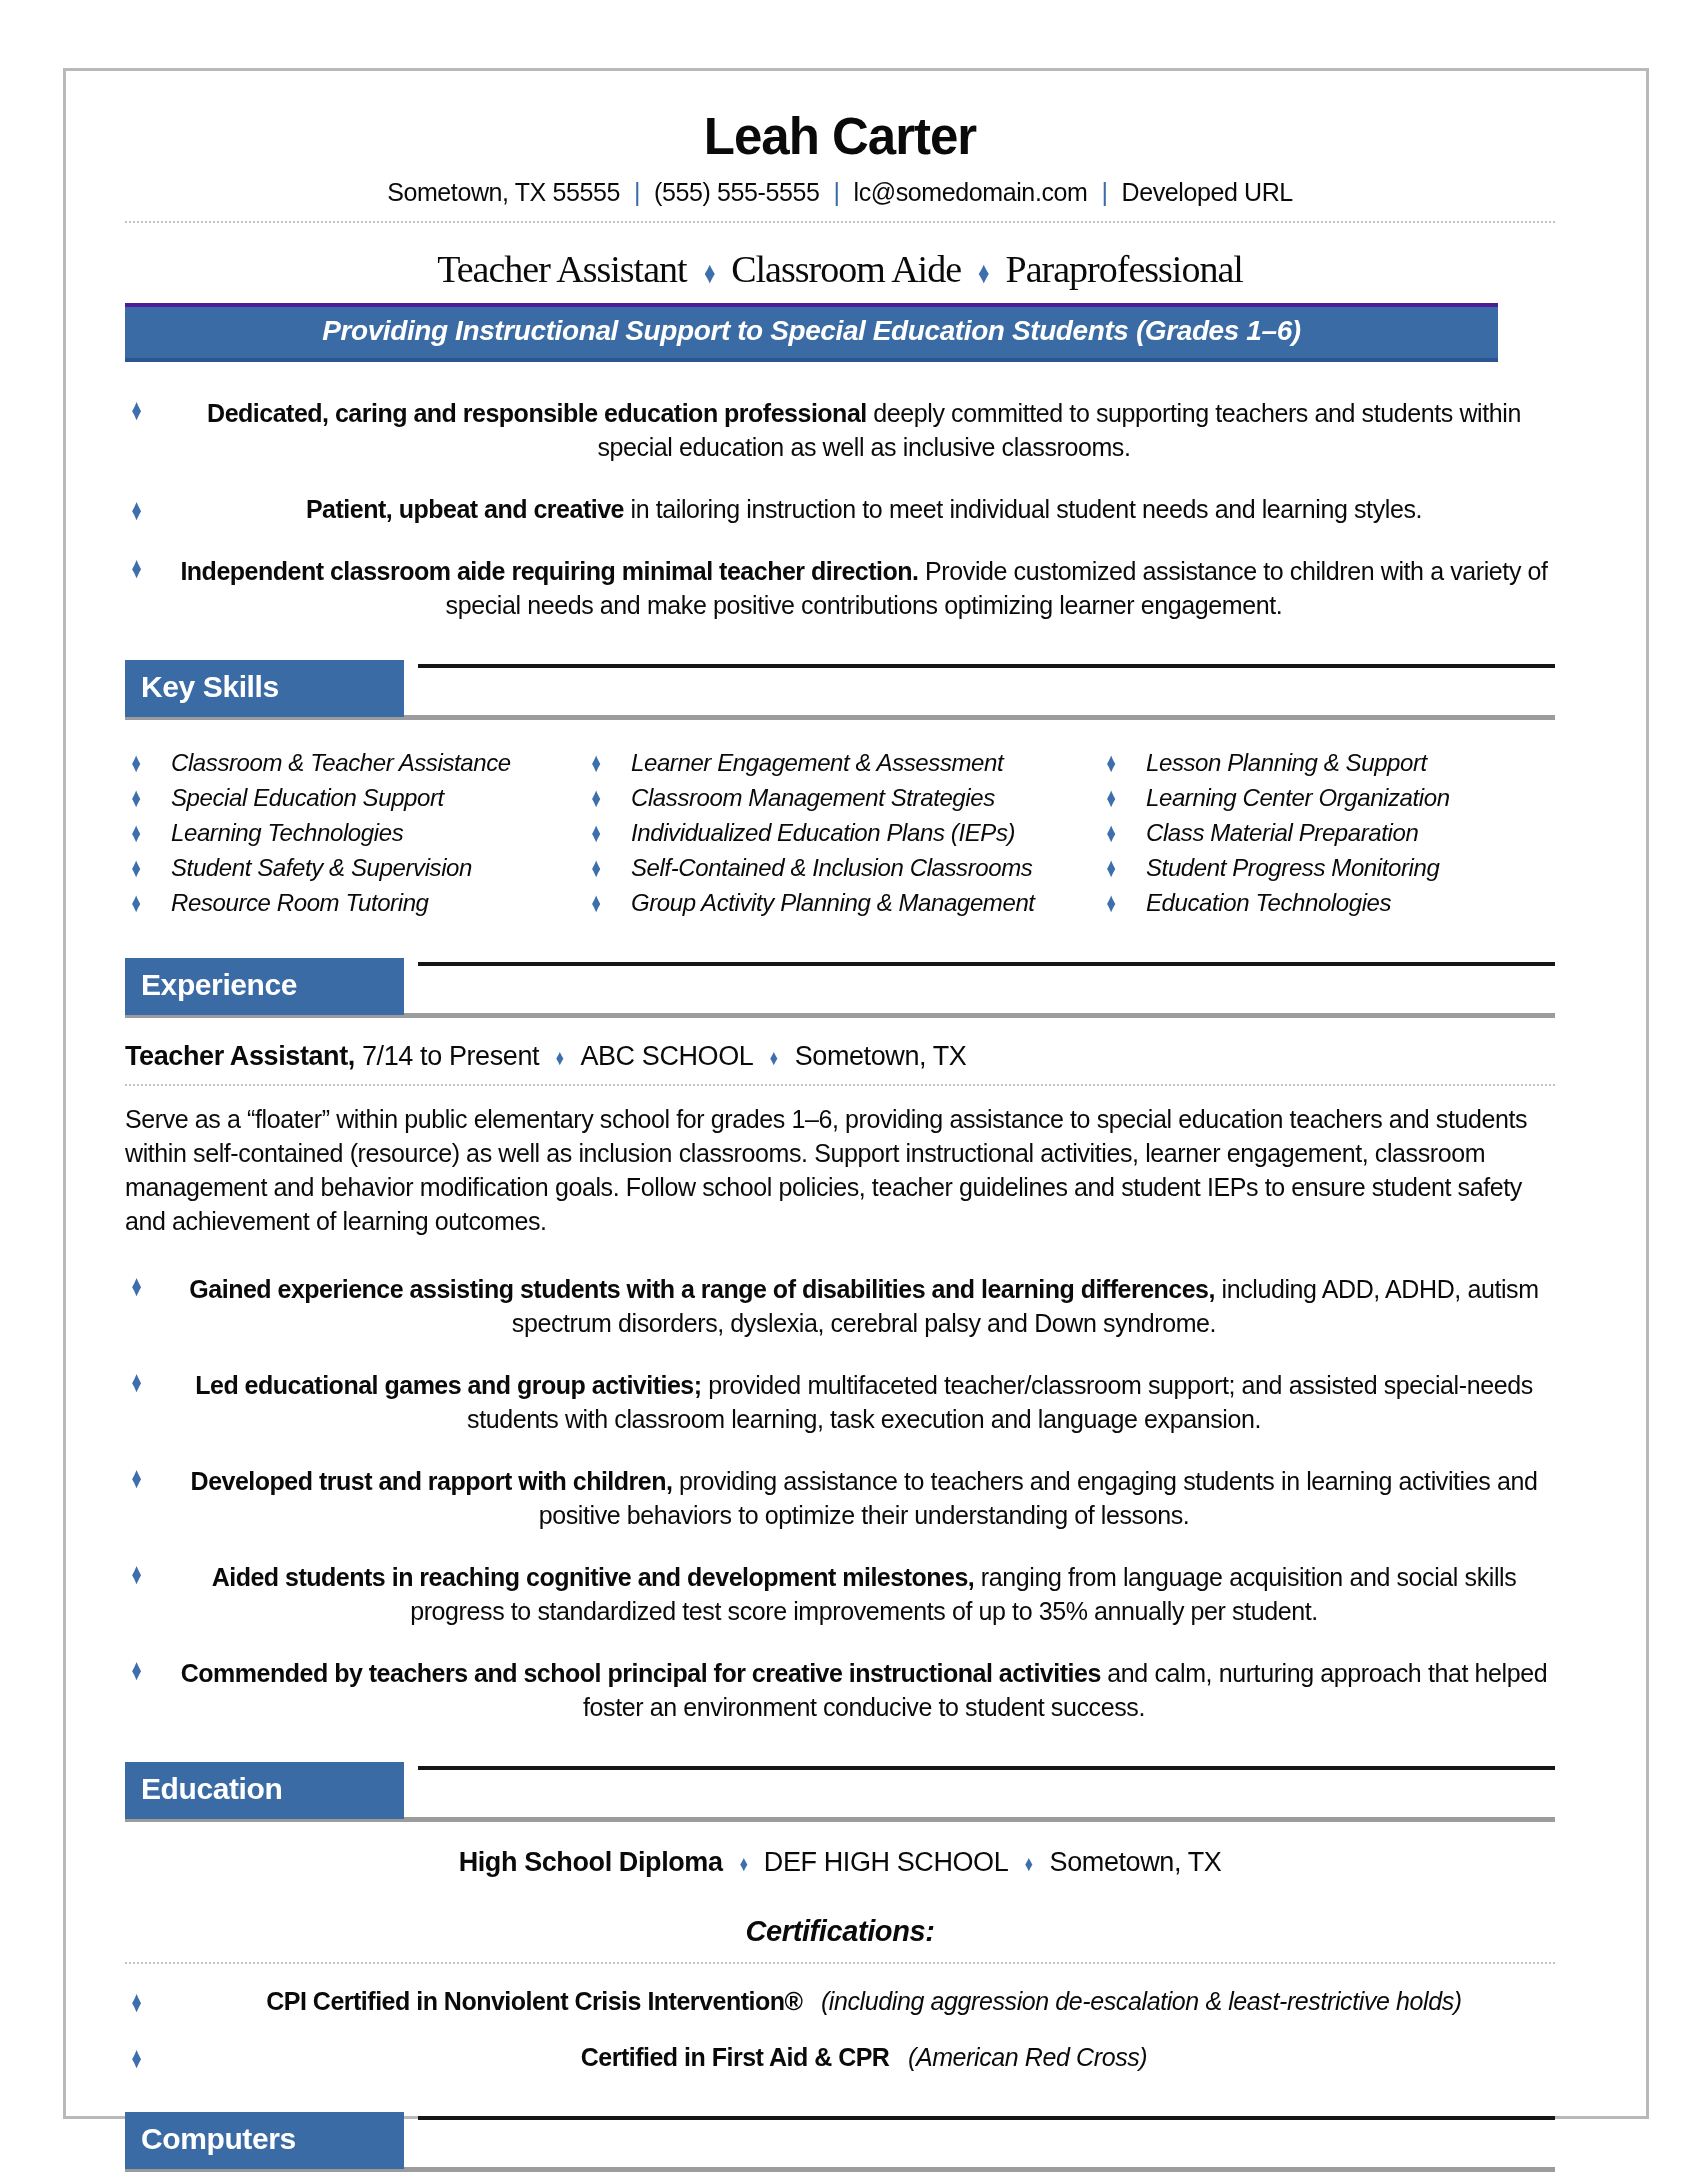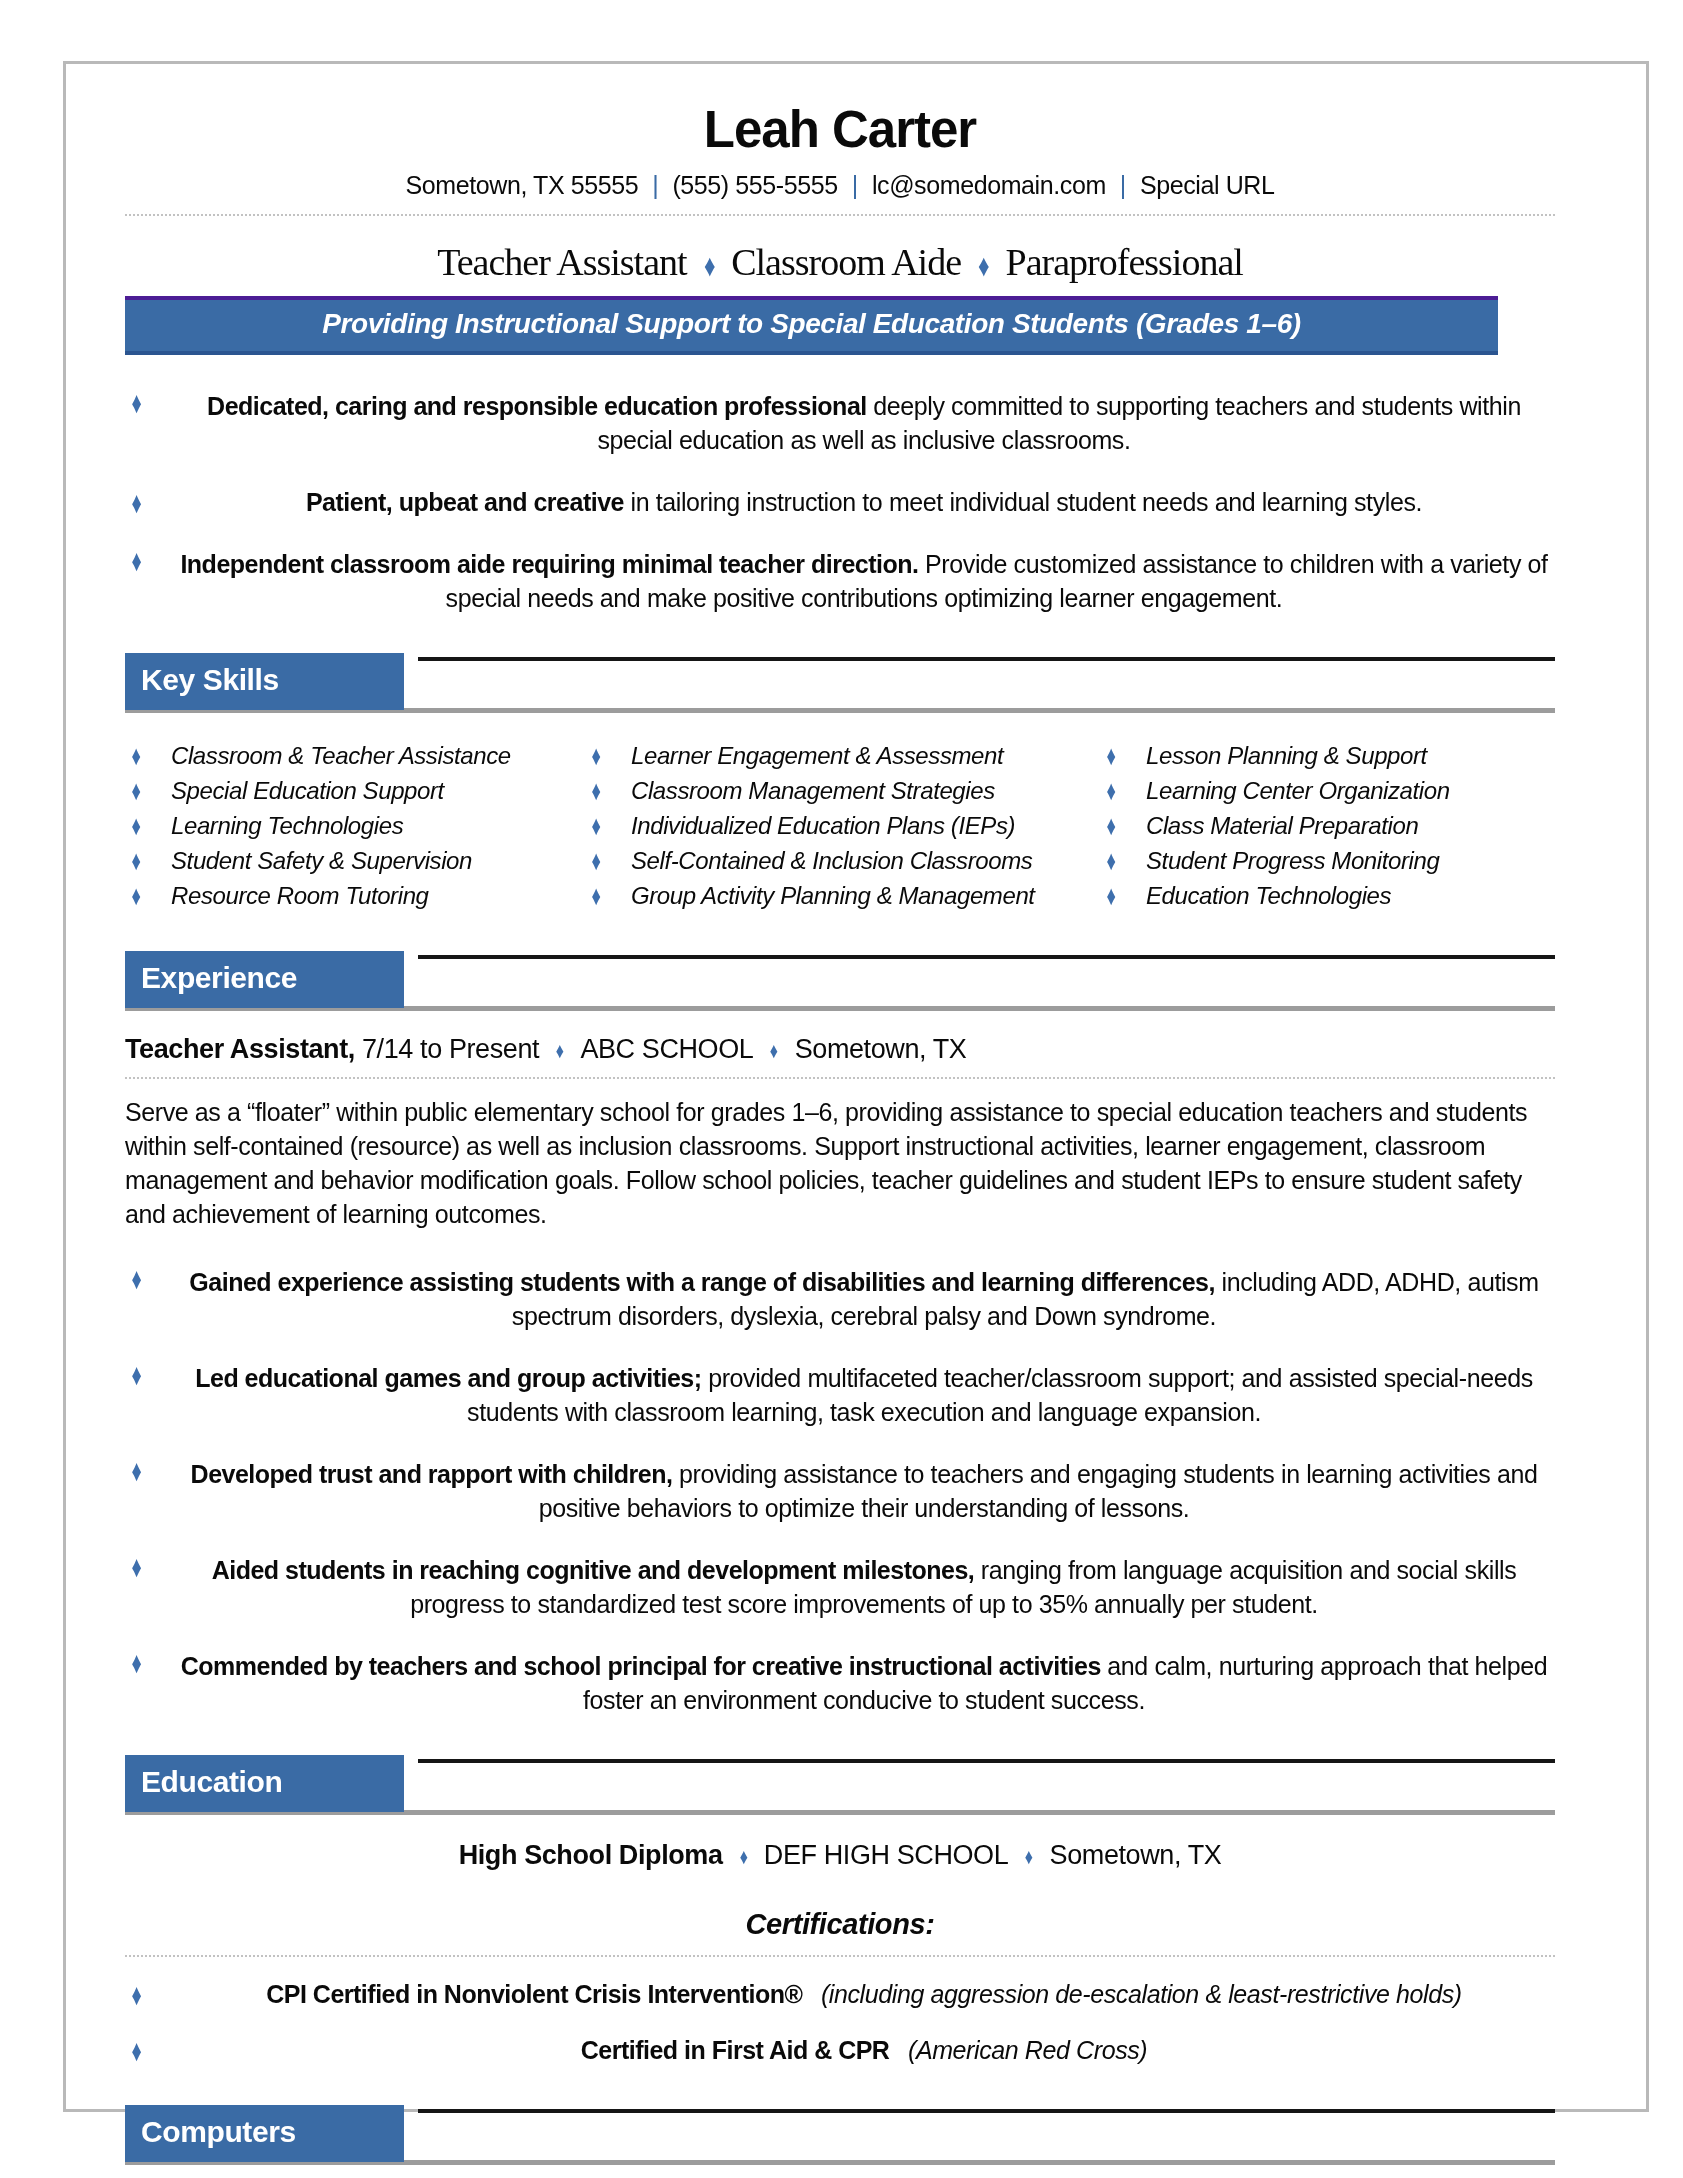--- a/index.html
+++ b/index.html
@@ -3,21 +3,21 @@
 <meta charset="utf-8">
 <style>
   * { margin:0; padding:0; box-sizing:border-box; }
   html,body { background:#ffffff; }
   body {
     width:1683px; height:2178px; position:relative;
     font-family:"Liberation Sans", sans-serif;
     color:#0a0a0a; letter-spacing:-0.4px;
   }
   .page {
-    position:absolute; left:63px; top:61px; width:1586px; height:2051px;
+    position:absolute; left:63px; top:68px; width:1586px; height:2051px;
     background:#ffffff; border:3px solid #b9b9b9;
     padding:30px 91px 0 59px;
   }
   
   .name { text-align:center; font-size:51px; font-weight:bold; letter-spacing:-1px; margin-top:6px; }
   .contact { text-align:center; font-size:25px; margin-top:12px; }
   .contact .sep { color:#3a6ba5; margin:0 14px; font-weight:normal; }
   .dotted { border-bottom:2px dotted #c2c2c2; height:2px; }
   .dotted.under-contact { margin-top:14px; }
   .title-line { text-align:center; font-size:38px; letter-spacing:-1px; margin-top:24px;font-family:Liberation Serif, serif; }
@@ -61,21 +61,21 @@
   
   .compline { text-align:center; font-size:26px; margin-top:32px; }
 </style>
 </head>
 <body>
 
 <div class="page">
 
   <div class="name">Leah Carter</div>
   <div class="contact">
-    <span>Sometown, TX 55555</span><span class="sep">|</span><span>(555) 555-5555</span><span class="sep">|</span><span>lc@somedomain.com</span><span class="sep">|</span><span>Special URL</span>
+    <span>Sometown, TX 55555</span><span class="sep">|</span><span>(555) 555-5555</span><span class="sep">|</span><span>lc@somedomain.com</span><span class="sep">|</span><span>Developed URL</span>
   </div>
   <div class="dotted under-contact"></div>
 
   <div class="title-line">
     <span>Teacher Assistant</span><span class="inline-dia">♦</span><span>Classroom Aide</span><span class="inline-dia">♦</span><span>Paraprofessional</span>
   </div>
 
   <div class="banner">Providing Instructional Support to Special Education Students (Grades 1–6)</div>
 
   <div class="blist">

